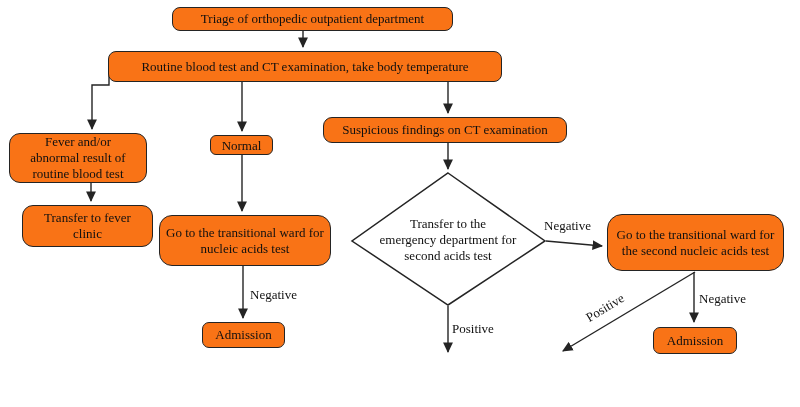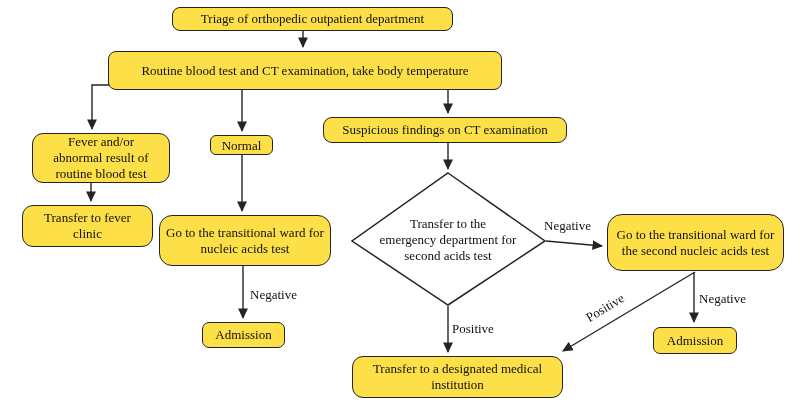--- a/index.html
+++ b/index.html
@@ -5,29 +5,29 @@
   html,body { margin:0; padding:0; background:#ffffff; }
   .stage {
     position:relative; width:800px; height:407px; background:#ffffff;
     font-family:"Liberation Serif","DejaVu Serif",serif; color:#101010;
     overflow:hidden;
   }
   svg.connectors { position:absolute; left:0; top:0; width:800px; height:407px; }
 
   .node {
     position:absolute; box-sizing:border-box;
-    border:1.5px solid #242424; border-radius:9px; background:#fde047;
+    border:1.5px solid #242424; border-radius:9px; background:#f97316;
     display:flex; align-items:center; justify-content:center;
     text-align:center; font-size:13px; line-height:1.22; color:#101010;
   }
   .node span { white-space:pre; display:block; }
 
   #n-triage       { left:172px; top:7px;   width:281px; height:24px; border-radius:8px; }
-  #n-routine      { left:108px; top:51px;  width:394px; height:39px; border-radius:8px; }
-  #n-fever        { left:32px;  top:133px; width:138px; height:50px; border-radius:11px; }
+  #n-routine      { left:108px; top:51px;  width:394px; height:31px; border-radius:8px; }
+  #n-fever        { left:9px;  top:133px; width:138px; height:50px; border-radius:11px; }
   #n-fever-clinic { left:22px;  top:205px; width:131px; height:42px; border-radius:11px; }
   #n-normal       { left:210px; top:135px; width:63px;  height:20px; border-radius:6px;align-items:flex-end; }
   #n-ward1        { left:159px; top:215px; width:172px; height:51px; border-radius:13px; }
   #n-admission1   { left:202px; top:322px; width:83px;  height:26px; border-radius:7px; }
   #n-suspicious   { left:323px; top:117px; width:244px; height:26px; border-radius:9px;text-align:center; }
   #n-ward2        { left:607px; top:214px; width:177px; height:57px; border-radius:15px; }
   #n-admission2   { left:653px; top:327px; width:84px;  height:27px; border-radius:7px; }
   #n-designated   { left:352px; top:356px; width:211px; height:42px; border-radius:11px; }
 
   #n-diamond-text {
@@ -120,24 +120,20 @@
 emergency department for
 second acids test</span>
   </div>
   <div class="node" id="n-ward2">
     <span>Go to the transitional ward for
 the second nucleic acids test</span>
   </div>
   <div class="node" id="n-admission2">
     <span>Admission</span>
   </div>
-  <div class="node" id="n-designated">
-    <span>Transfer to a designated medical
-institution</span>
-  </div>
 
   <div class="edge-label" id="lbl-ward1-negative">Negative</div>
   <div class="edge-label" id="lbl-diamond-negative">Negative</div>
   <div class="edge-label" id="lbl-ward2-negative">Negative</div>
   <div class="edge-label" id="lbl-diamond-positive">Positive</div>
   <div class="edge-label" id="lbl-ward2-positive">Positive</div>
 
 </div>
 
 </body></html>

